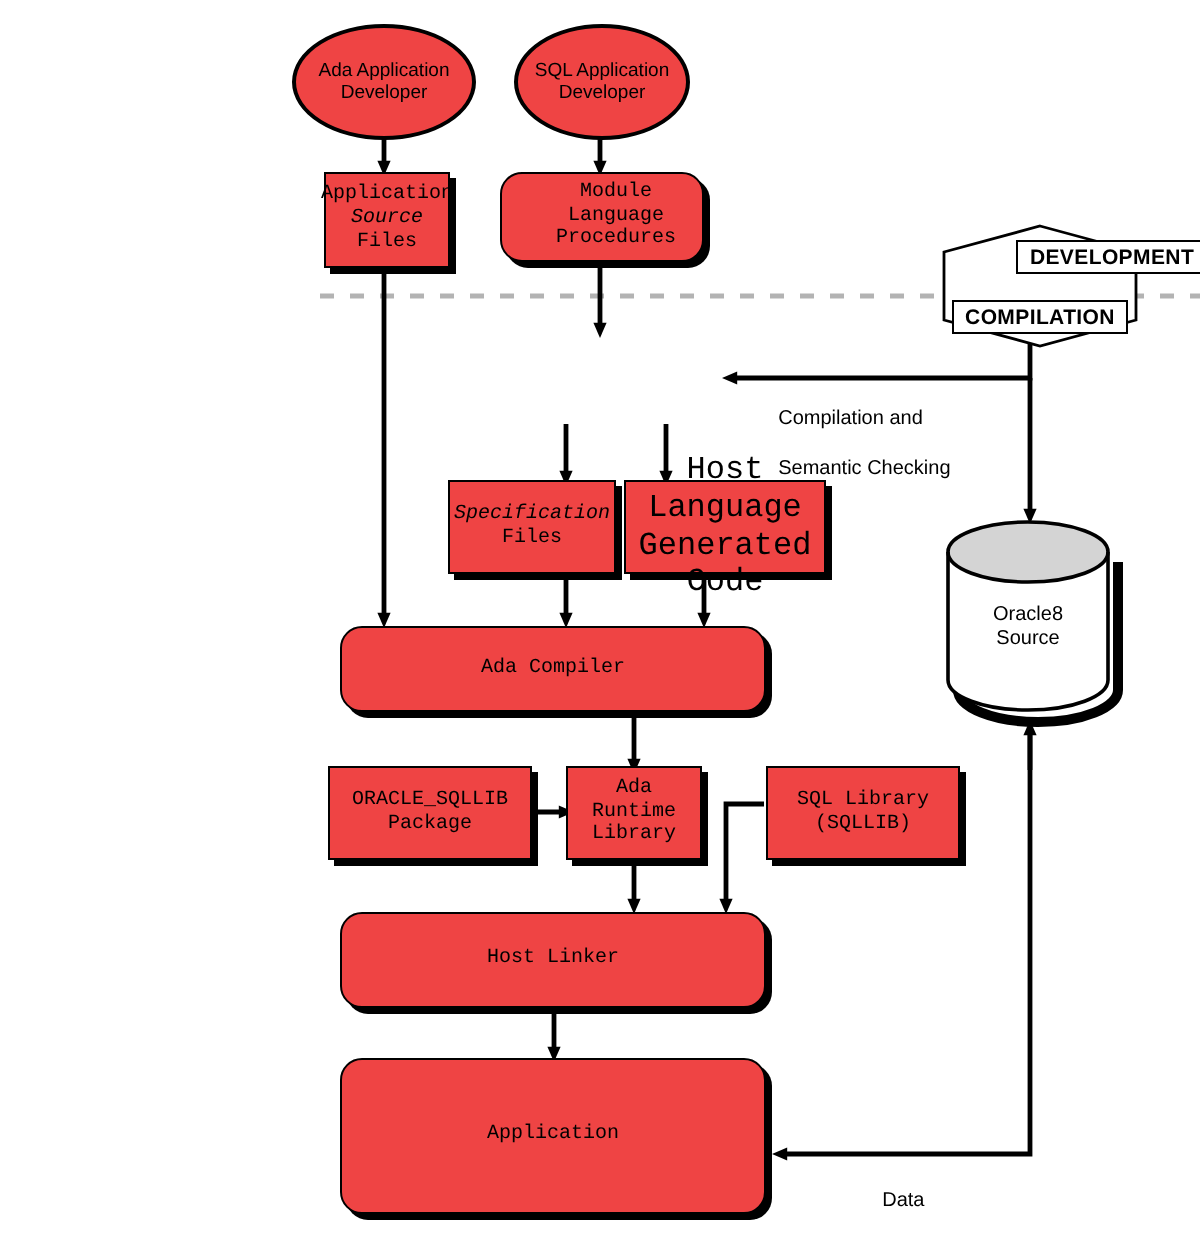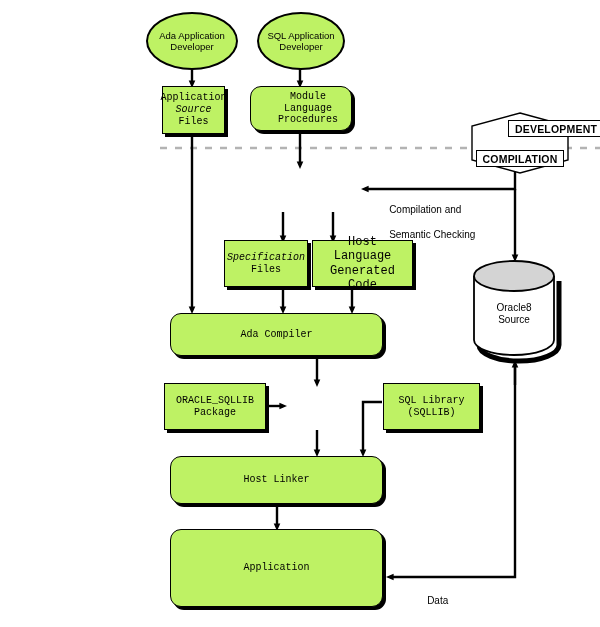--- a/index.html
+++ b/index.html
@@ -12,21 +12,21 @@
     width:600px;
     height:627px;
     background:#ffffff;
     overflow:hidden;
   }
   
   .node{
     position:absolute;
     box-sizing:border-box;
     border:1.6px solid #000;
-    background:#bef264;
+    background:#ef4444;
     display:flex;
     align-items:center;
     justify-content:center;
     text-align:center;
     line-height:1.18;
     color:#000;
   }
   .node .lbl{display:block;padding:0 3px;}
   .shadow{
     box-shadow:3px 3px 0 0 #000;
@@ -156,38 +156,44 @@
   </div>
 
 
   <div class="node rect shadow" style="left:224px;top:240px;width:84px;height:47px;font-size:10px;">
     <span class="lbl">
       <span class="it">Specification</span><br>
       <span>Files</span>
     </span>
   </div>
 
-  <div class="node rect shadow" style="left:312px;top:240px;width:101px;height:47px;font-size:12px;">
+  <div class="node rect shadow" style="left:312px;top:240px;width:101px;height:47px;font-size:16px;">
     <span class="lbl">
       <span>Host Language</span><br>
       <span>Generated Code</span>
     </span>
   </div>
 
   <div class="node round shadow" style="left:170px;top:313px;width:213px;height:43px;font-size:10px;">
     <span class="lbl">Ada Compiler</span>
   </div>
 
   <div class="node rect shadow" style="left:164px;top:383px;width:102px;height:47px;font-size:10px;">
     <span class="lbl">
       <span>ORACLE_SQLLIB</span><br>
       <span>Package</span>
     </span>
   </div>
 
+  <div class="node rect shadow" style="left:283px;top:383px;width:68px;height:47px;font-size:10px;">
+    <span class="lbl">
+      <span>Ada Runtime</span><br>
+      <span>Library</span>
+    </span>
+  </div>
 
   <div class="node rect shadow" style="left:383px;top:383px;width:97px;height:47px;font-size:10px;">
     <span class="lbl">
       <span>SQL Library</span><br>
       <span>(SQLLIB)</span>
     </span>
   </div>
 
   <div class="node round shadow" style="left:170px;top:456px;width:213px;height:48px;font-size:10px;">
     <span class="lbl">Host Linker</span>
@@ -226,17 +232,17 @@
 
   <div class="hexlabel" style="left:476px;top:150px;width:88px;height:17px;">
     <span>COMPILATION</span>
   </div>
 
   <div class="freetext" style="left:378px;top:191px;">
     <span>Compilation and</span><br>
     <span>Semantic Checking</span>
   </div>
 
-  <div class="freetext" style="left:416px;top:582px;">
+  <div class="freetext" style="left:430px;top:582px;">
     <span>Data</span>
   </div>
 
 </div>
 
 </body></html>

